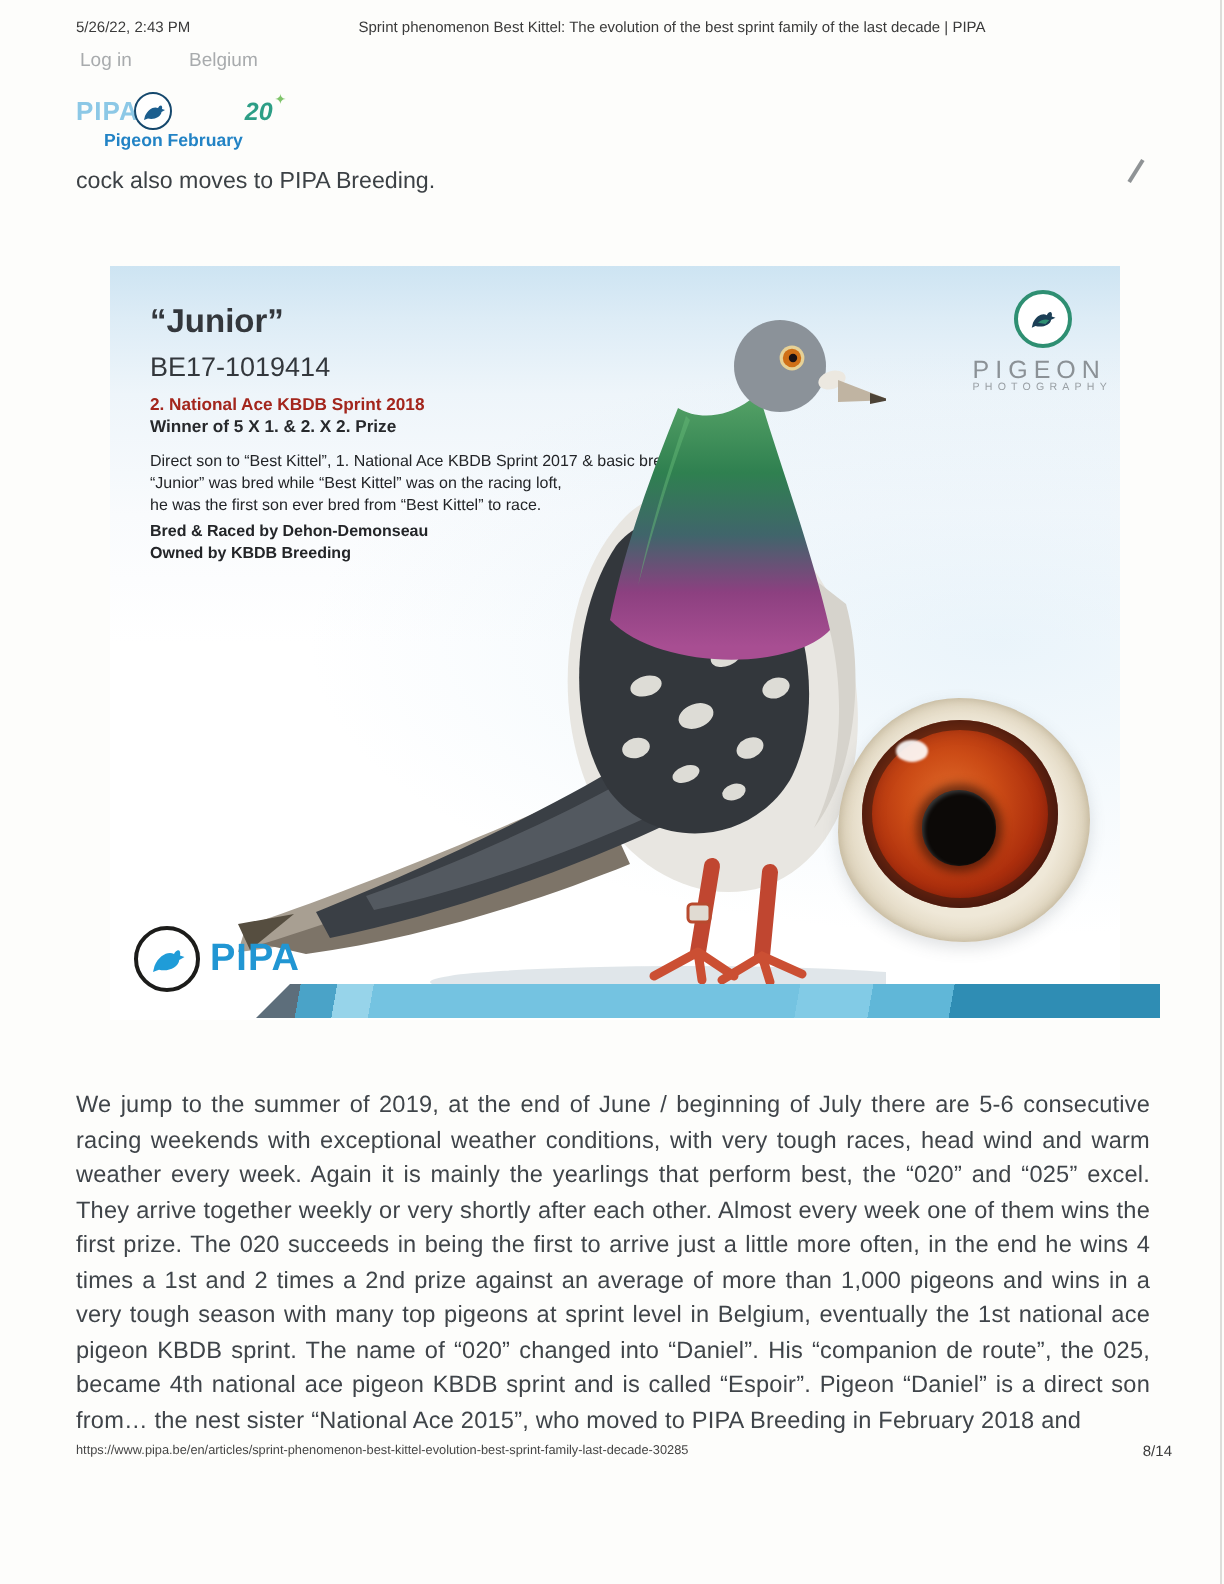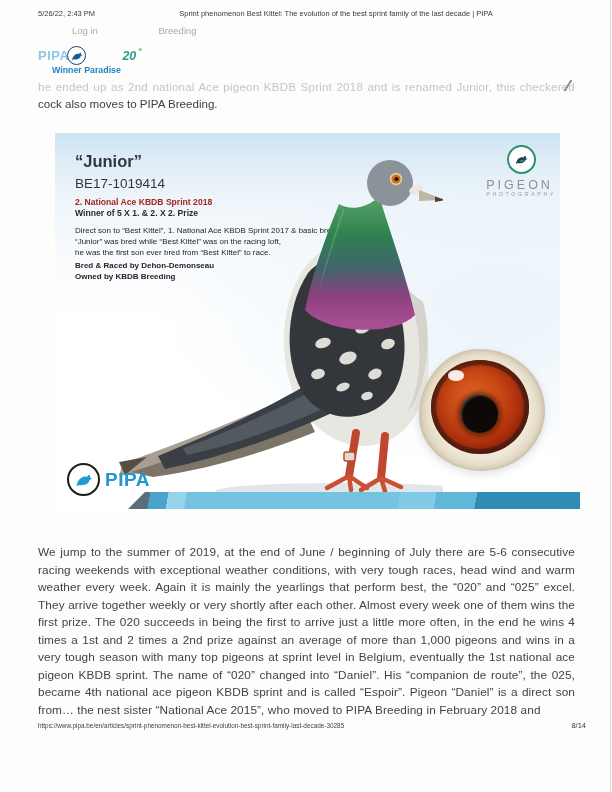--- a/index.html
+++ b/index.html
@@ -5,21 +5,21 @@
   html,body{margin:0;padding:0;background:#e8e8e8;}
   .page{position:relative;width:612px;height:792px;margin:0 auto;background:#fdfdfb;
         font-family:"Liberation Sans",sans-serif;overflow:hidden;}
 
   
   .ph-date{position:absolute;top:9px;left:38px;font-size:7.5px;color:#3a3a3a;}
   .ph-title{position:absolute;top:9px;left:120px;right:60px;text-align:center;font-size:7.5px;color:#3a3a3a;}
 
   
   .nav{position:absolute;top:25px;left:40px;font-size:9.5px;color:#a8abad;}
-  .nav span{margin-right:26px;cursor:pointer;margin-left:32px;}
+  .nav span{margin-right:26px;cursor:pointer;}
 
   
   .slogo{position:absolute;top:46px;left:38px;width:120px;}
   .slogo-row{display:flex;align-items:center;gap:2px;}
   .slogo-brand{font-size:13px;font-weight:bold;color:#8cc8e6;letter-spacing:.5px;}
   .slogo-circ{width:17px;height:17px;border-radius:50%;border:1.4px solid #15486d;display:flex;align-items:center;justify-content:center;background:#fff;margin-left:-4px;}
   .slogo-anniv{font-size:12.5px;font-weight:bold;color:#2d9e86;font-style:italic;margin-left:34px;}
   .slogo-spark{font-size:7px;color:#7fc46a;position:relative;top:-6px;left:-1px;}
   .slogo-tag{font-size:8.8px;font-weight:bold;color:#2283c5;margin:0 0 0 14px;}
 
@@ -94,39 +94,38 @@
 </head>
 <body>
 
 <div class="page">
 
   <div class="ph-date">5/26/22, 2:43 PM</div>
   <div class="ph-title">Sprint phenomenon Best Kittel: The evolution of the best sprint family of the last decade | PIPA</div>
 
   <div class="nav">
     <span>Log in</span>
-    <span>Breeding</span>
+    <span>Belgium</span>
   </div>
 
   <div class="slogo">
     <div class="slogo-row">
       <span class="slogo-brand">PIPA</span>
       <span class="slogo-circ">
         <svg width="12" height="12" viewBox="0 0 24 24">
             <path d="M3,16 C6,9 12,6 16,8 C18,4 21,5 20,9 L23,10 L19.5,12 C19,17 12,20 6,18.5 L2,20 Z" fill="#1b5e8e"></path>
           </svg>
       </span>
       <span class="slogo-anniv">20</span>
       <span class="slogo-spark">✦</span>
     </div>
-    <div class="slogo-tag">Winner Paradise</div>
+    <div class="slogo-tag">Pigeon February</div>
   </div>
 
   <div class="intro">
-    <span class="intro-l1">he ended up as 2nd national Ace pigeon KBDB Sprint 2018 and is renamed Junior, this checkered</span>
     <span class="intro-l2">cock also moves to PIPA Breeding.</span>
   </div>
 
   <div class="pen-mark"></div>
   <div class="scan-edge"></div>
 
   <div class="card">
 
     <div class="card-name">“Junior”</div>
     <div class="card-ring">BE17-1019414</div>

